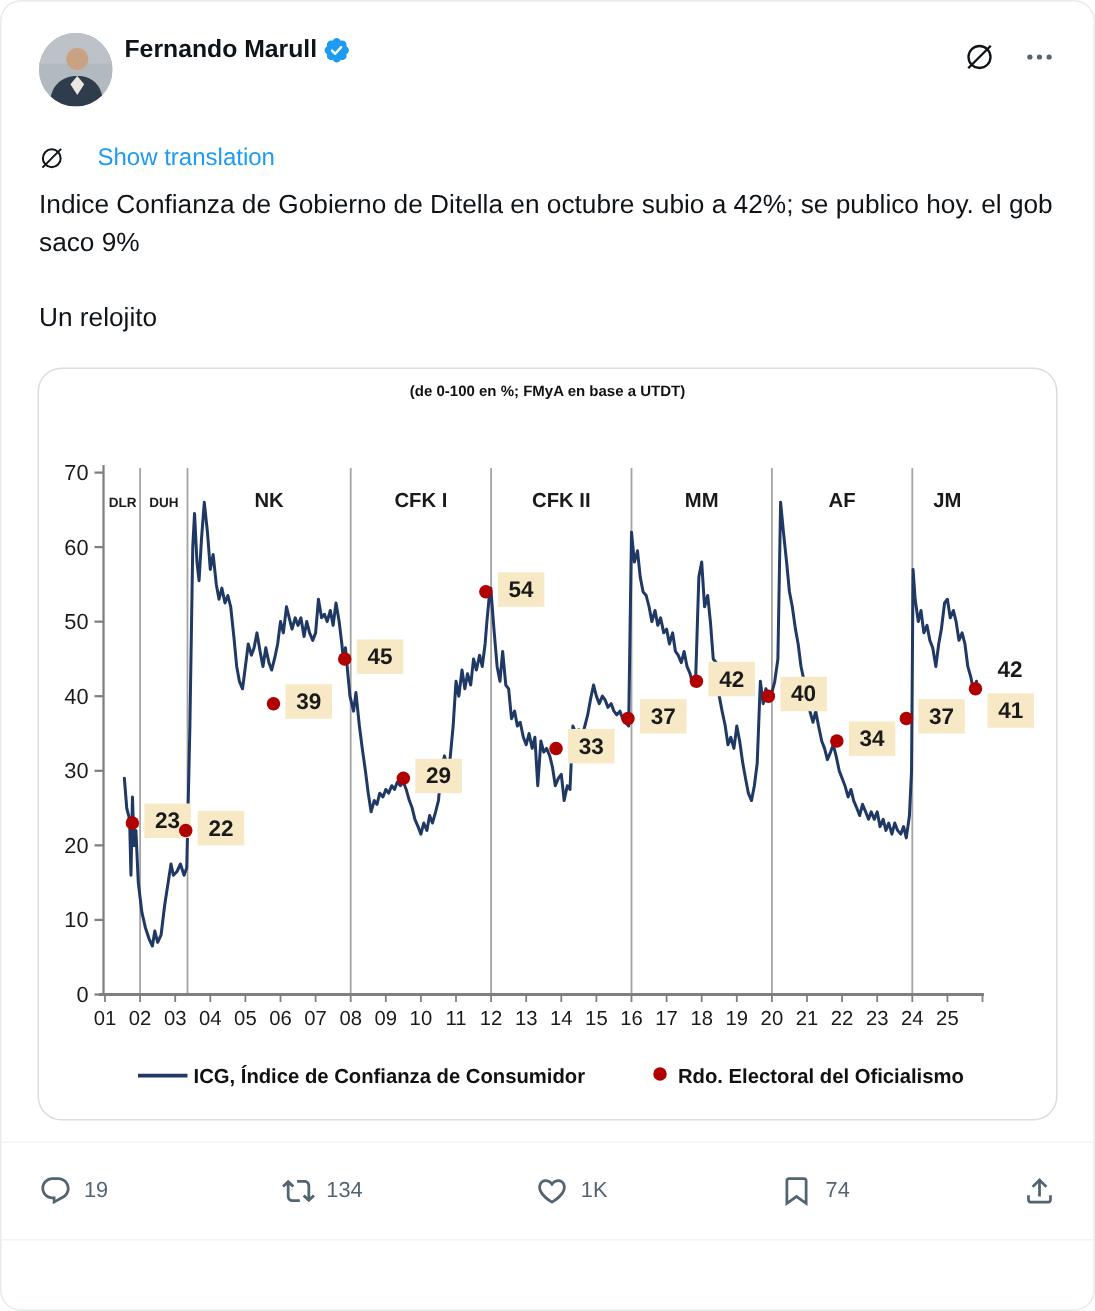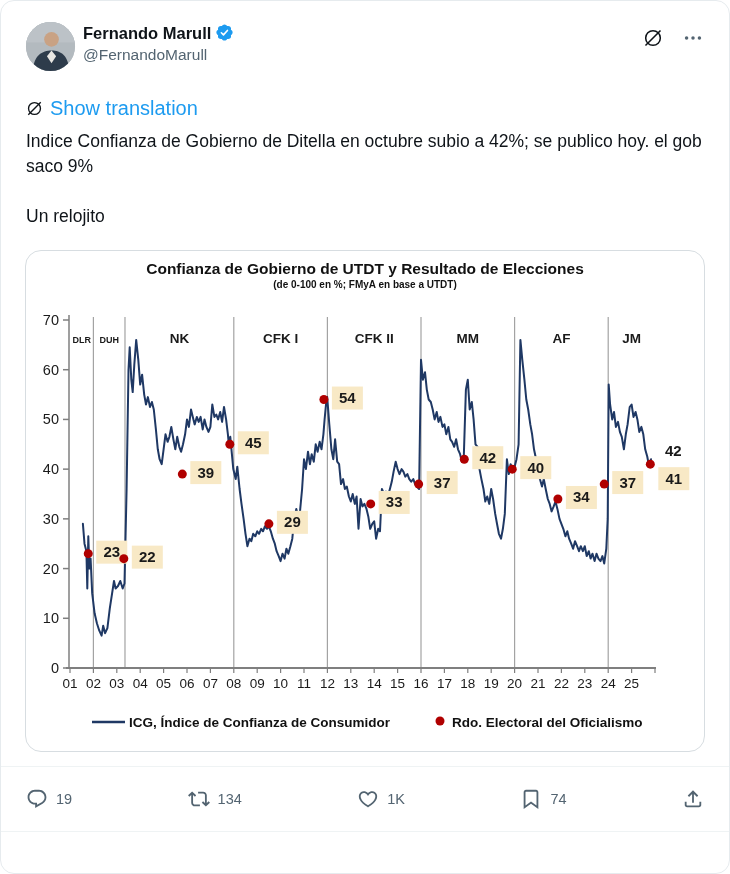--- a/index.html
+++ b/index.html
@@ -5,27 +5,27 @@
   html,body{margin:0;padding:0;background:#fff;}
   .page{
     width:730px;height:874px;box-sizing:border-box;position:relative;
     background:#fff;border:1px solid #e6ebee;border-radius:14px;overflow:hidden;
     font-family:"Liberation Sans",sans-serif;color:#0f1419;
   }
   
   .header{display:flex;padding:21px 25px 0 25px;}
   .avatar{width:49px;height:49px;border-radius:50%;overflow:hidden;flex-shrink:0;background:#b3babf;cursor:pointer;}
   .names{margin-left:8px;flex:1;padding-top:1px;min-width:0;}
-  .name-row{display:flex;gap:4px;font-size:16.5px;font-weight:bold;line-height:1.3;}
+  .name-row{display:flex;align-items:center;gap:4px;font-size:16.5px;font-weight:bold;line-height:1.3;}
   .name-row .disp{cursor:pointer;}
   .handle{font-size:15.5px;color:#536471;margin-top:2px;}
   .header-icons{display:flex;align-items:flex-start;gap:18px;padding-top:5px;color:#0f1419;}
   .hicon{width:22px;height:22px;cursor:pointer;}
   
-  .translate{display:flex;align-items:center;gap:7px;margin:26px 25px 0 25px;color:#1d9bf0;font-size:20px;cursor:pointer;width:fit-content;}
+  .translate{display:flex;align-items:flex-start;gap:22px;margin:26px 25px 0 25px;color:#1d9bf0;font-size:16px;cursor:pointer;width:fit-content;}
   .translate .ticon{width:17px;height:17px;color:#0f1419;}
   
   .body-text{margin:9px 25px 0 25px;font-size:17.5px;line-height:1.42;}
   .body-text p{margin:0;}
   .body-text p+p{margin-top:25px;}
   
   .chart-card{
     width:680px;height:502px;margin:21px auto 0 auto;position:relative;
     border:1px solid #d7dde1;border-radius:16px;background:#fff;box-sizing:border-box;cursor:pointer;
   }
@@ -62,21 +62,20 @@
     </div>
     <div class="names">
       <div class="name-row">
         <span class="disp">Fernando Marull</span>
         <svg class="badge" width="19" height="19" viewBox="0 0 24 24">
           <circle cx="12" cy="12" r="9" fill="#fff"></circle>
           <path fill="#1d9bf0" d="M22.25 12c0-1.43-.88-2.67-2.19-3.34.46-1.39.2-2.9-.81-3.91s-2.52-1.27-3.91-.81c-.66-1.31-1.91-2.19-3.34-2.19s-2.67.88-3.33 2.19c-1.4-.46-2.91-.2-3.92.81s-1.26 2.52-.8 3.91c-1.31.67-2.2 1.91-2.2 3.34s.89 2.67 2.2 3.34c-.46 1.39-.21 2.9.8 3.91s2.52 1.26 3.91.81c.67 1.31 1.91 2.19 3.34 2.19s2.68-.88 3.34-2.19c1.39.45 2.9.2 3.91-.81s1.27-2.52.81-3.91c1.31-.67 2.19-1.91 2.19-3.34z"></path>
           <path d="M8 12.3 l2.7 2.7 5-5.6" fill="none" stroke="#fff" stroke-width="2" stroke-linecap="round" stroke-linejoin="round"></path>
         </svg>
       </div>
-      <div class="handle">@FernandoMarull</div>
     </div>
     <div class="header-icons">
       <svg class="hicon" viewBox="0 0 24 24">
         <circle cx="12" cy="12" r="8" fill="none" stroke="#0f1419" stroke-width="1.7"></circle>
         <line x1="3.8" y1="20.2" x2="20.2" y2="3.8" stroke="#0f1419" stroke-width="1.7"></line>
       </svg>
       <svg class="hicon" viewBox="0 0 24 24">
         <circle cx="5" cy="12" r="1.9" fill="#536471"></circle>
         <circle cx="12" cy="12" r="1.9" fill="#536471"></circle>
         <circle cx="19" cy="12" r="1.9" fill="#536471"></circle>
@@ -92,21 +91,20 @@
     <span>Show translation</span>
   </div>
 
   <div class="body-text">
     <p>Indice Confianza de Gobierno de Ditella en octubre subio a 42%; se publico hoy.  el gob saco 9%</p>
     <p>Un relojito</p>
   </div>
 
   <div class="chart-card">
     <div class="chart-title-wrap">
-      <div class="chart-title">Confianza de Gobierno de UTDT y Resultado de Elecciones</div>
       <div class="chart-subtitle">(de 0-100 en %; FMyA en base a UTDT)</div>
     </div>
     <svg id="chart-svg" viewBox="0 0 678 500" width="678" height="500">
         <line x1="67.4" y1="66" x2="67.4" y2="417" stroke="#a3a3a3" stroke-width="1.2"></line>
         <line x1="98.98999999999788" y1="66" x2="98.98999999999788" y2="417" stroke="#a3a3a3" stroke-width="1.2"></line>
         <line x1="207.79999999999998" y1="66" x2="207.79999999999998" y2="417" stroke="#a3a3a3" stroke-width="1.2"></line>
         <line x1="301.4" y1="66" x2="301.4" y2="417" stroke="#a3a3a3" stroke-width="1.2"></line>
         <line x1="395" y1="66" x2="395" y2="417" stroke="#a3a3a3" stroke-width="1.2"></line>
         <line x1="488.59999999999997" y1="66" x2="488.59999999999997" y2="417" stroke="#a3a3a3" stroke-width="1.2"></line>
         <line x1="582.1999999999999" y1="66" x2="582.1999999999999" y2="417" stroke="#a3a3a3" stroke-width="1.2"></line>

